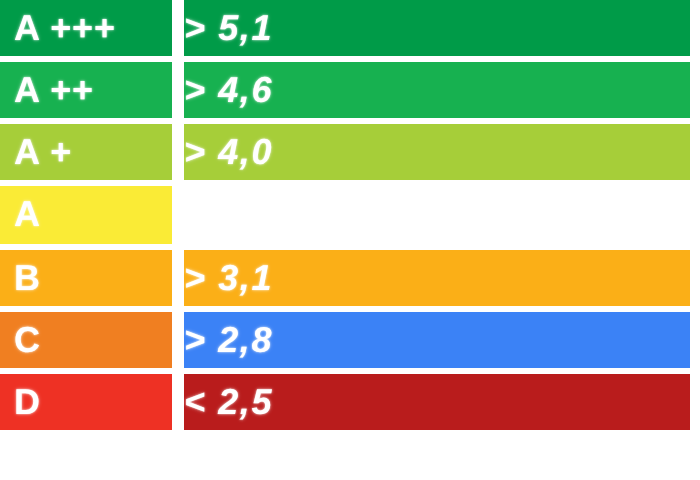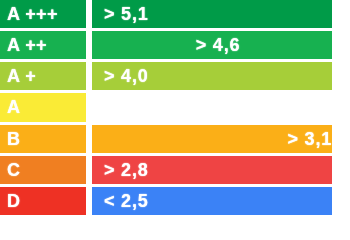--- a/index.html
+++ b/index.html
@@ -42,22 +42,22 @@
   .grade-cell {
     flex: 0 0 86px;
     padding-left: 7px;
   }
   .col-gap {
     flex: 0 0 6px;
     background: #ffffff;
   }
   .value-cell {
     flex: 1 1 auto;
-    padding-left: 12px;
-    margin-right: 18px;
+    margin-right: 5px;
+    font-style: italic;
   }
   .cell-label {
     font-size: 18px;
     font-weight: bold;
     color: #ffffff;
     letter-spacing: 0.4px;
     line-height: 1;
     white-space: nowrap;
     text-shadow:
       0 0 1px rgba(255,255,255,0.85),
@@ -81,21 +81,21 @@
       <span class="cell-label">&gt; 5,1</span>
     </div>
   </div>
   <div class="row-gap"></div>
 
   <div class="rating-row">
     <div class="grade-cell" style="background-color: rgb(23, 177, 80);">
       <span class="cell-label">A ++</span>
     </div>
     <div class="col-gap"></div>
-    <div class="value-cell" style="background-color: rgb(23, 177, 80); justify-content: center;">
+    <div class="value-cell" style="background-color: rgb(23, 177, 80);">
       <span class="cell-label">&gt; 4,6</span>
     </div>
   </div>
   <div class="row-gap"></div>
 
   <div class="rating-row">
     <div class="grade-cell" style="background-color: rgb(166, 206, 57);">
       <span class="cell-label">A +</span>
     </div>
     <div class="col-gap"></div>
@@ -111,40 +111,40 @@
     </div>
     <div class="col-gap"></div>
   </div>
   <div class="row-gap"></div>
 
   <div class="rating-row">
     <div class="grade-cell" style="background-color: rgb(251, 175, 23);">
       <span class="cell-label">B</span>
     </div>
     <div class="col-gap"></div>
-    <div class="value-cell" style="background-color: rgb(251, 175, 23); justify-content: flex-end;">
+    <div class="value-cell" style="background-color: rgb(251, 175, 23);">
       <span class="cell-label">&gt; 3,1</span>
     </div>
   </div>
   <div class="row-gap"></div>
 
   <div class="rating-row">
     <div class="grade-cell" style="background-color: rgb(240, 127, 33);">
       <span class="cell-label">C</span>
     </div>
     <div class="col-gap"></div>
-    <div class="value-cell" style="background-color: #ef4444;">
+    <div class="value-cell" style="background-color: #3b82f6;">
       <span class="cell-label">&gt; 2,8</span>
     </div>
   </div>
   <div class="row-gap"></div>
 
   <div class="rating-row">
     <div class="grade-cell" style="background-color: rgb(238, 49, 36);">
       <span class="cell-label">D</span>
     </div>
     <div class="col-gap"></div>
-    <div class="value-cell" style="background-color: #3b82f6;">
+    <div class="value-cell" style="background-color: #b91c1c;">
       <span class="cell-label">&lt; 2,5</span>
     </div>
   </div>
 
 </div>
 
 </body></html>

